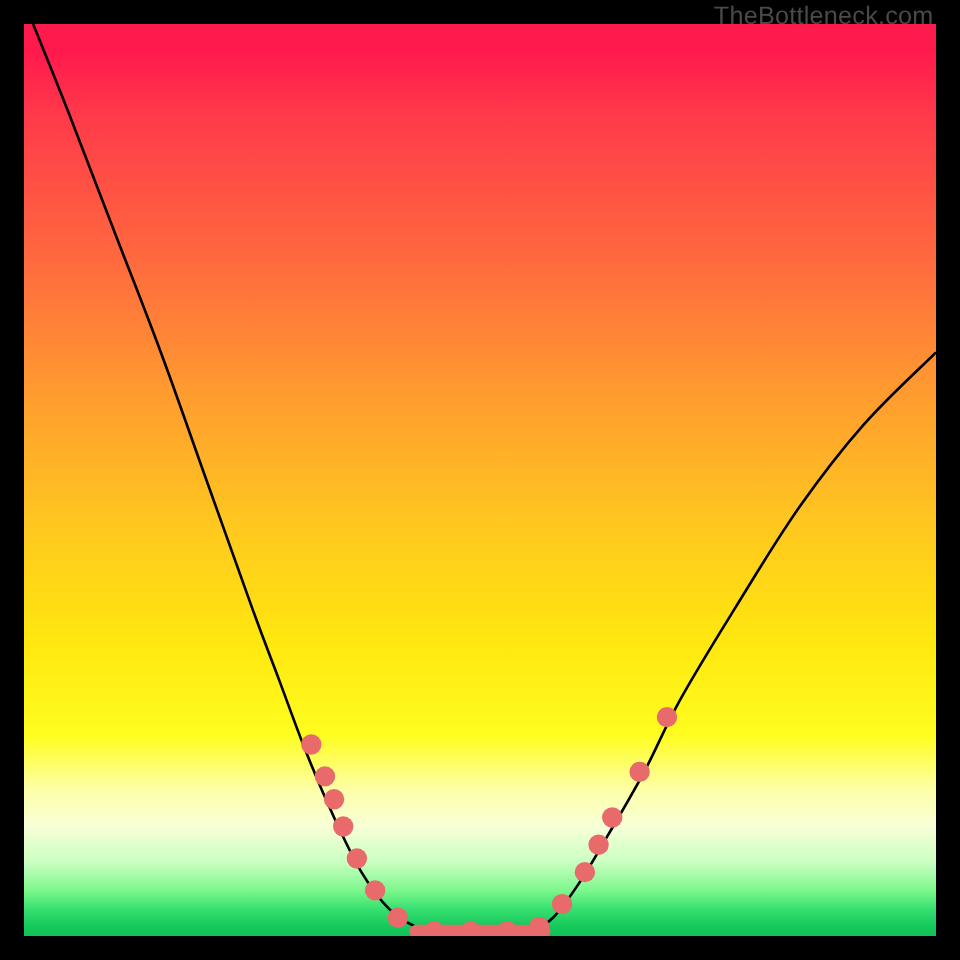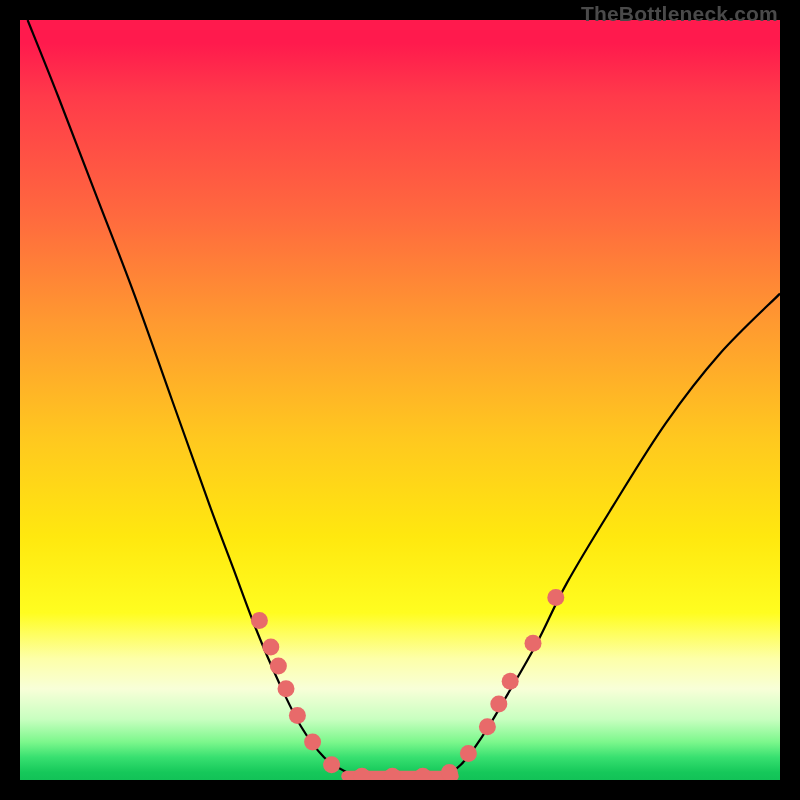--- a/index.html
+++ b/index.html
@@ -51,21 +51,21 @@
       #15c85a 99%,
       #12c257 100%
     );
   }
   .watermark {
     position: absolute;
     right: 22px;
     top: 2px;
     color: #4a4a4a;
     font-size: 21px;
-    font-weight: 700;
+    font-weight: 400;
     letter-spacing: 0.2px;
     z-index: 5;
     font-family: Arial, Helvetica, sans-serif;
   }
   svg.curve {
     position: absolute;
     left: 0;
     top: 0;
     width: 760px;
     height: 760px;

